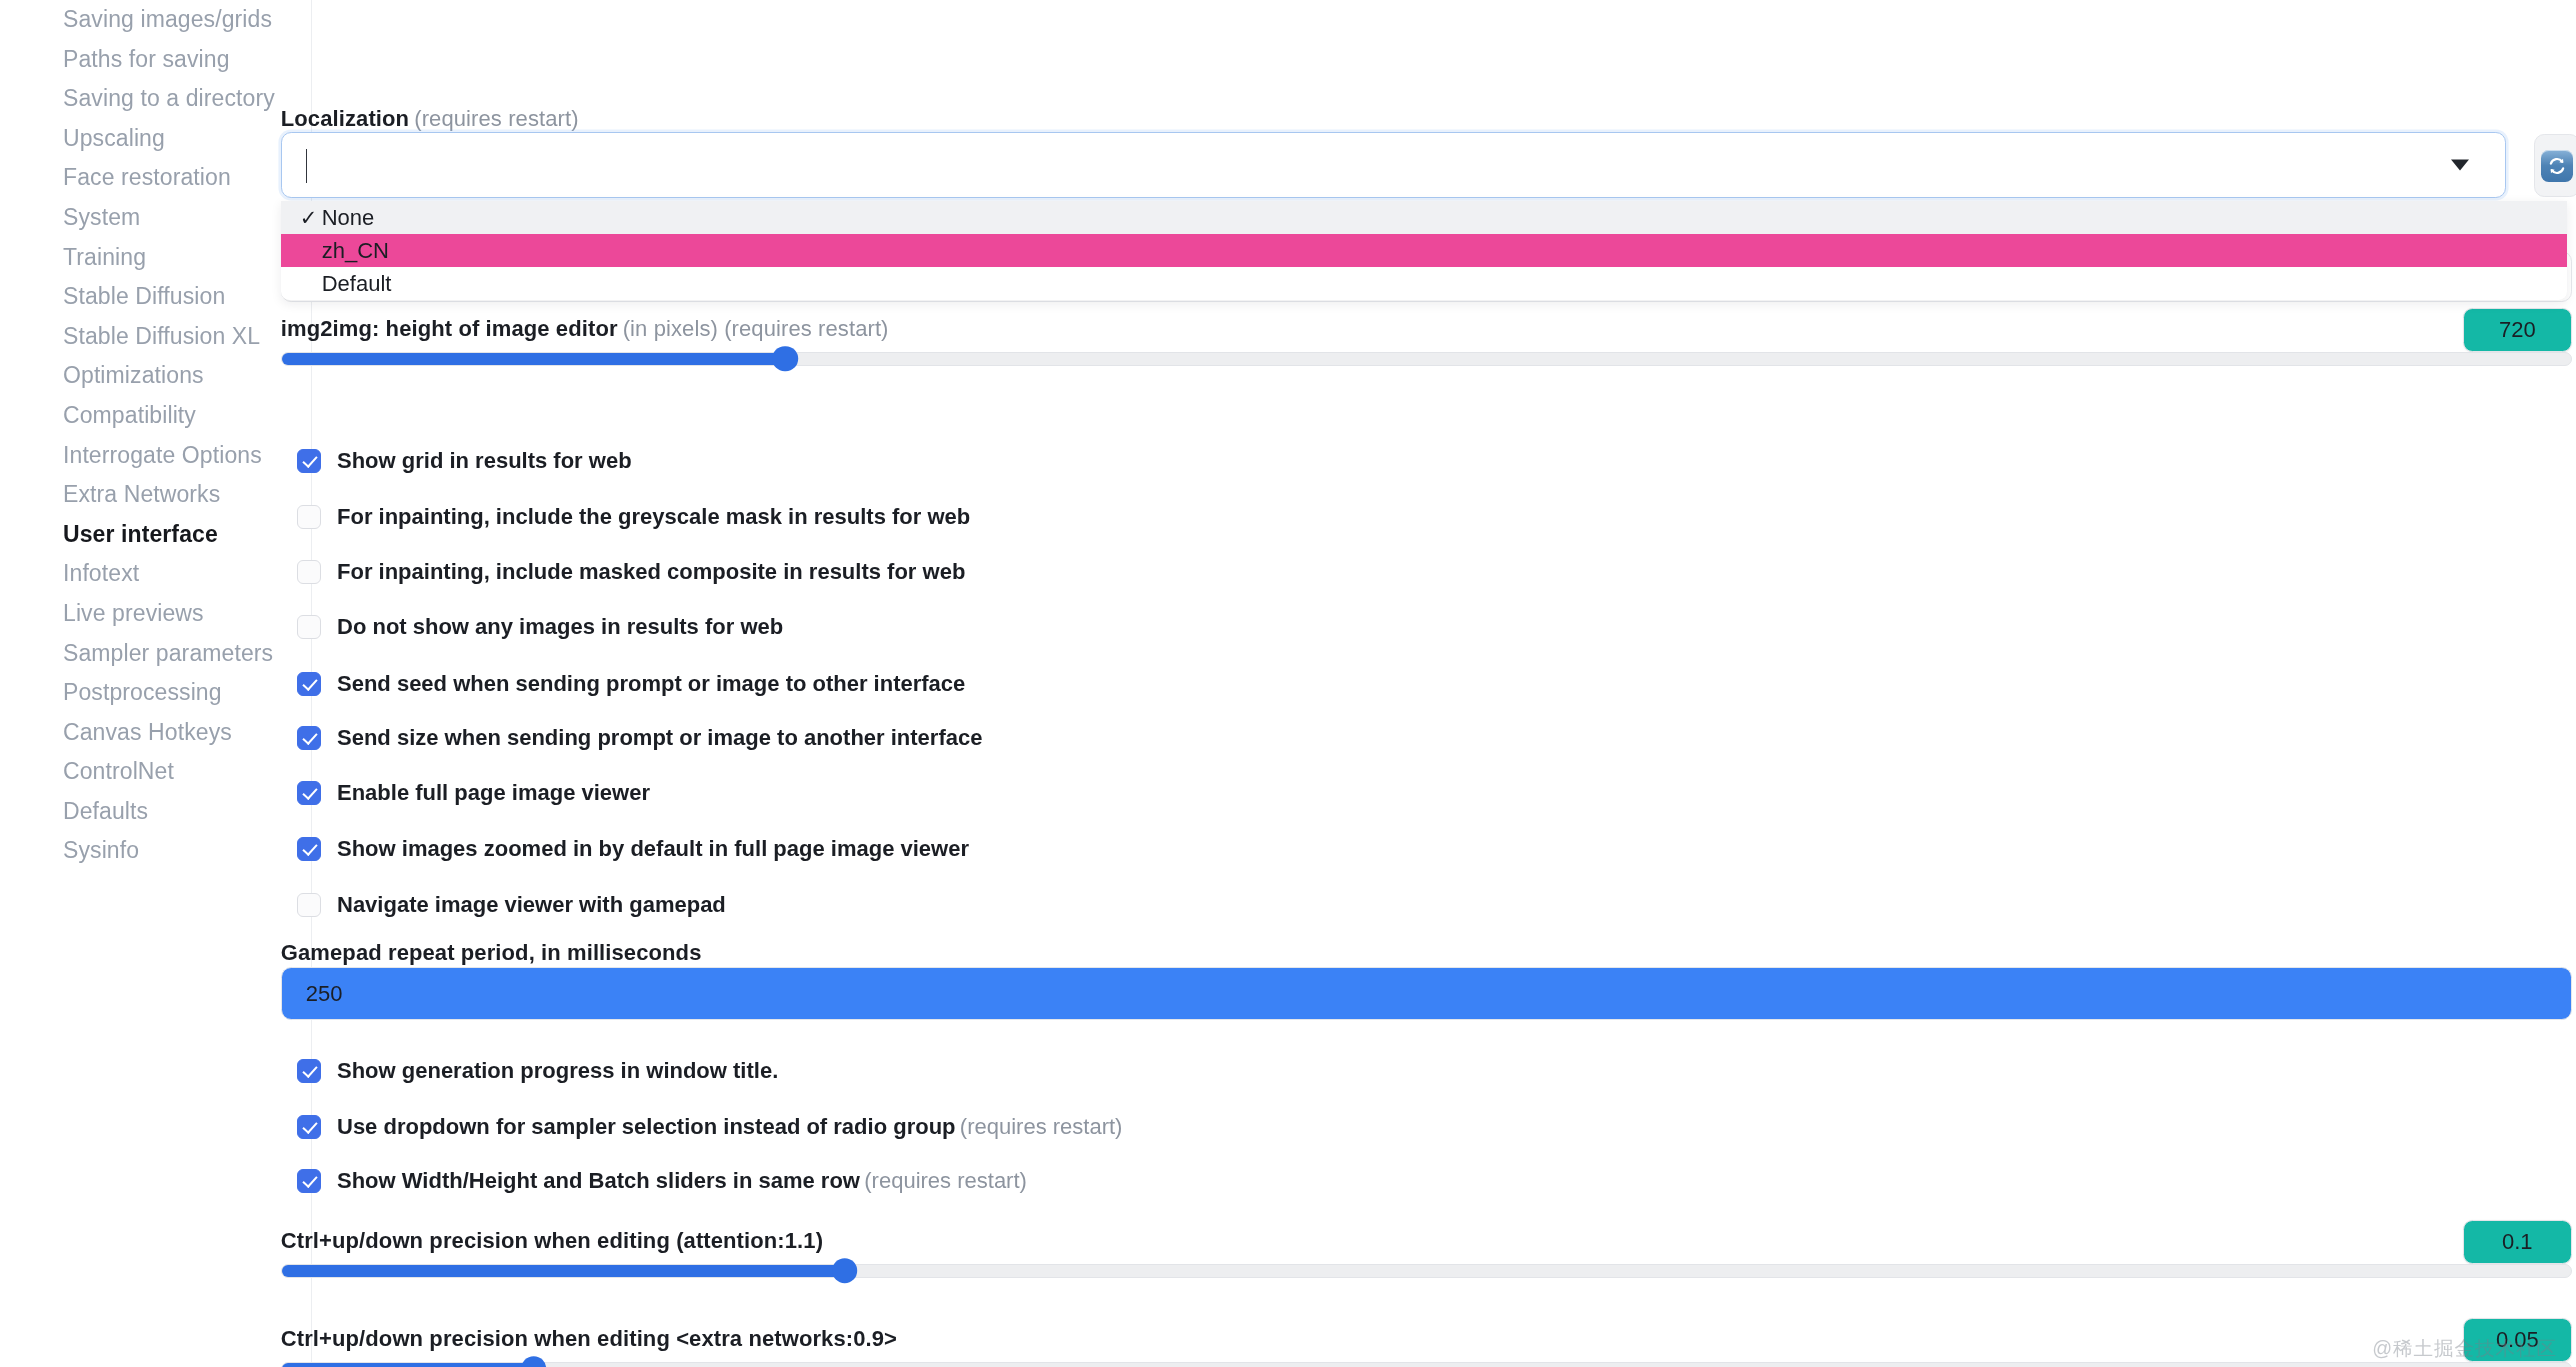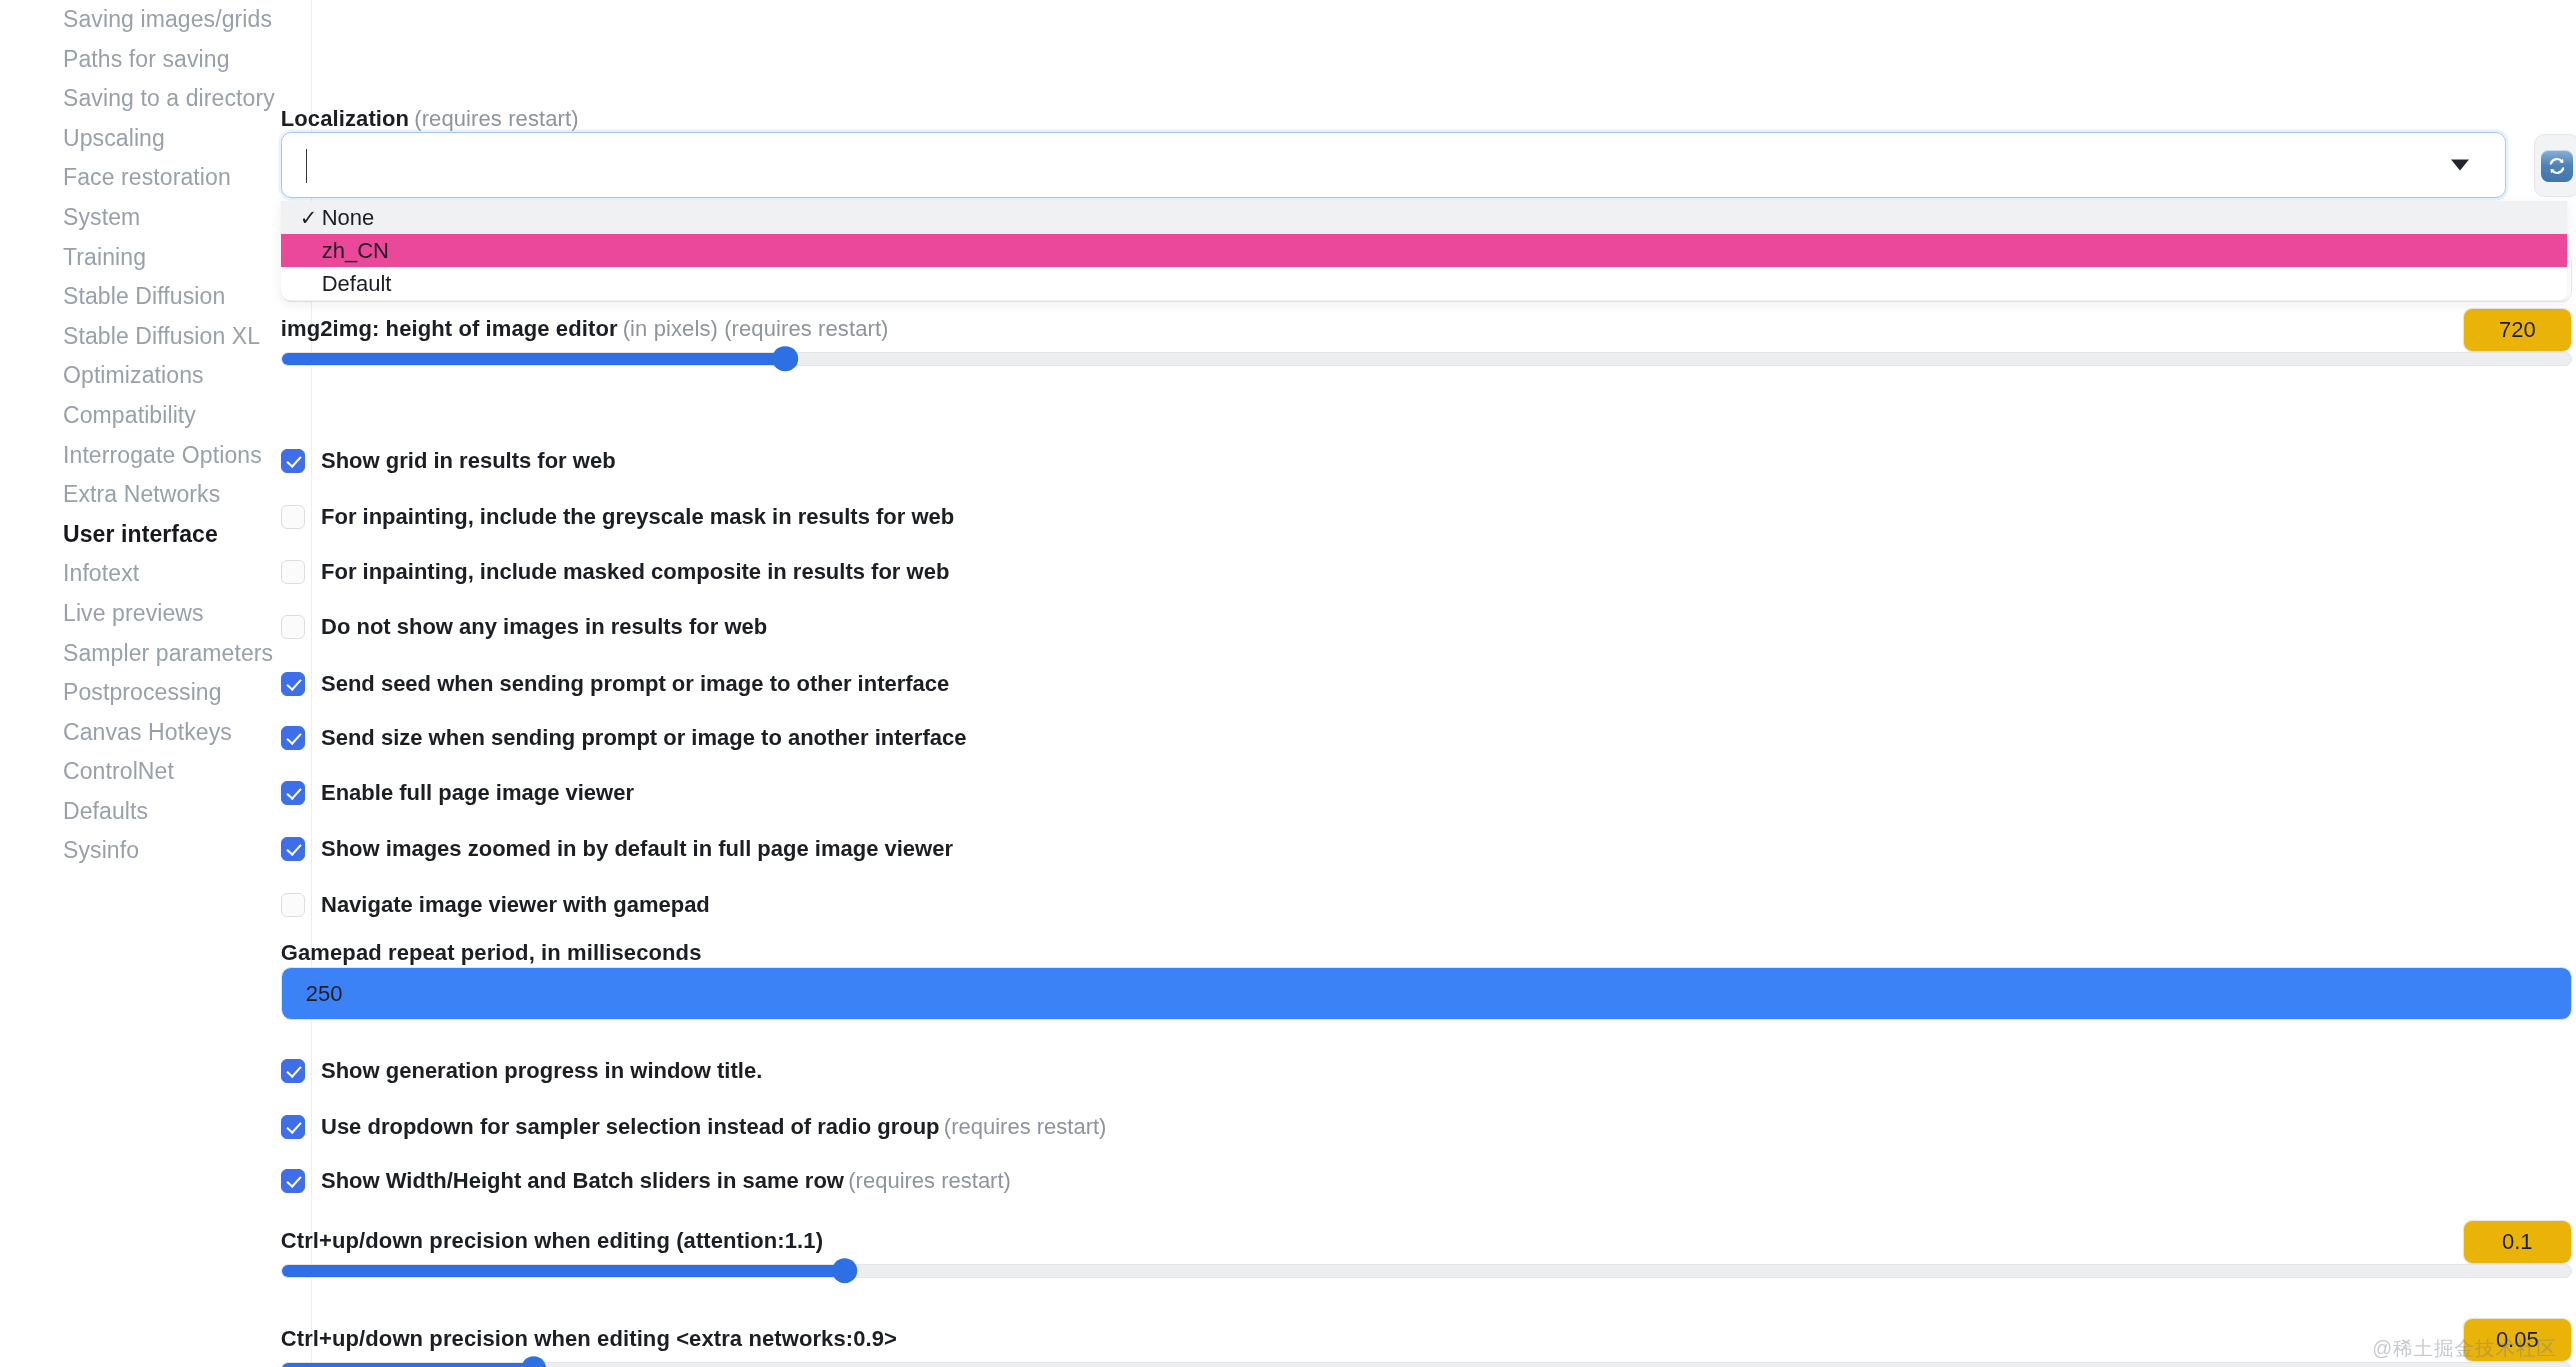--- a/index.html
+++ b/index.html
@@ -140,21 +140,21 @@
   }
 
   
   .slider-row { position: absolute; left: 6.8px; width: 2291px; }
   .slider-label { position: absolute; left: 0; top: 0; }
   .slider-value {
     position: absolute; top: -8.5px; right: 0;
     width: 109px; height: 44px;
     border: 0.9px solid #e3e5e9;
     border-radius: 9.4px;
-    background: #eab308;
+    background: #14b8a6;
     box-shadow: 0 0.9px 1.7px rgba(20,25,35,.05);
     display: flex; align-items: center; justify-content: center;
     font-size: 22px; color: #1b1e24;
   }
   .slider-track {
     position: absolute; left: 0; top: 36px;
     width: 2291px; height: 13.6px;
     background: #edeef0;
     border: 0.9px solid #e2e4e8;
     border-radius: 8.5px;
@@ -168,21 +168,21 @@
     position: absolute; top: 50%;
     width: 25.6px; height: 25.6px;
     background: #2f6fe4;
     border-radius: 50%;
     transform: translate(-50%, -50%);
     cursor: pointer;
   }
 
   
   .cb-row {
-    position: absolute; left: 7px;
+    position: absolute; left: 23px;
     display: flex; align-items: center;
     height: 27px;
   }
   .cb-box {
     width: 24px; height: 24px;
     border-radius: 6px;
     flex: 0 0 24px;
     position: relative;
     cursor: pointer;
   }

